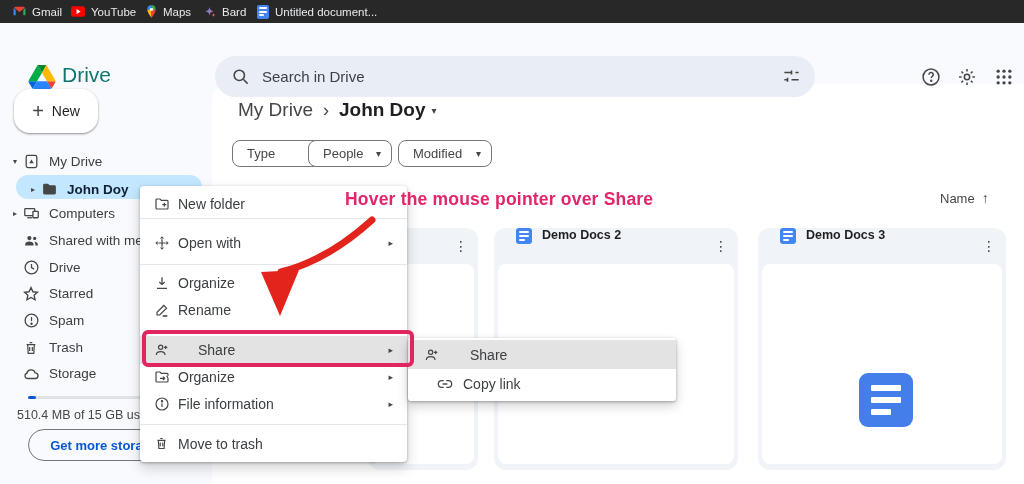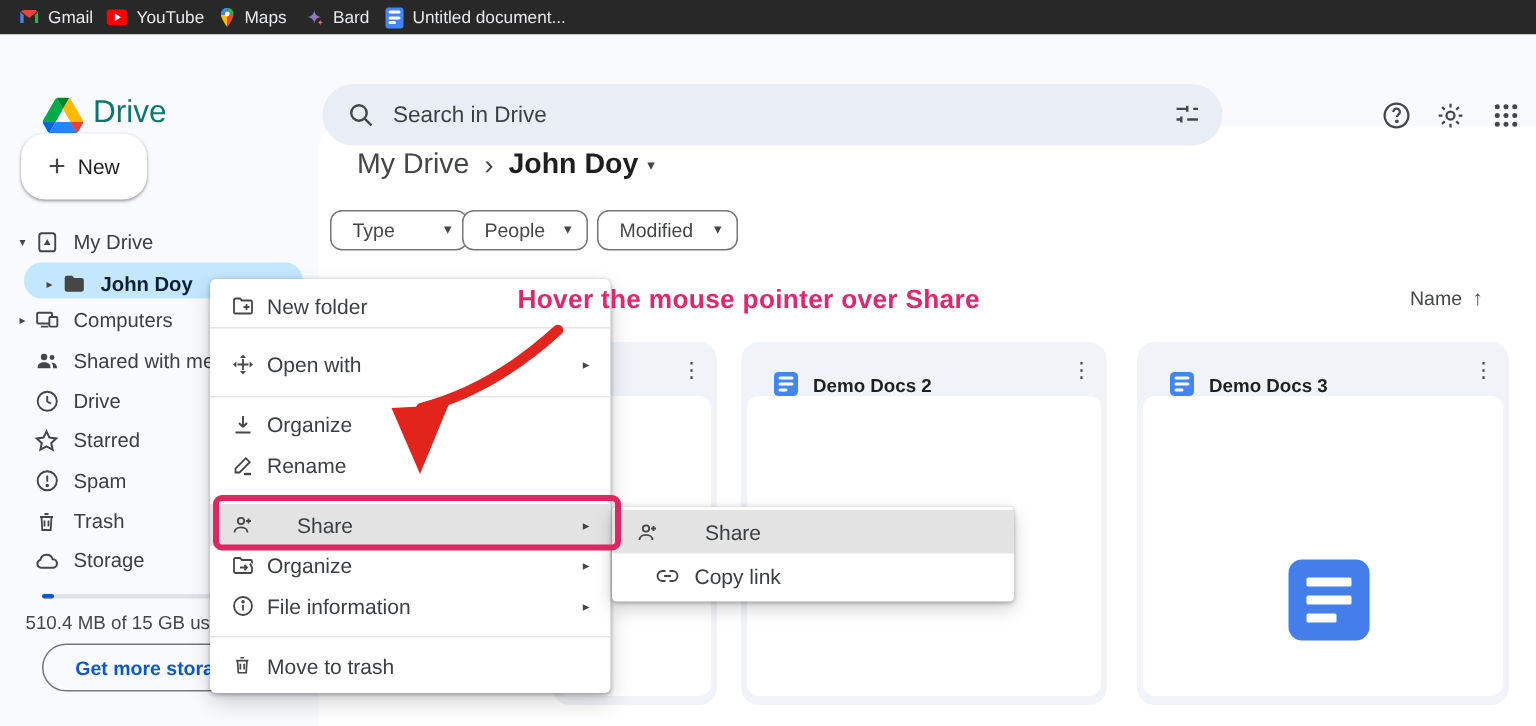--- a/index.html
+++ b/index.html
@@ -51,21 +51,21 @@
   .crumb-current { font-size:19px; color:#1f1f1f; font-weight:bold; cursor:pointer; }
   .crumb-sep { font-size:18px; color:#444746; }
   .caret { font-size:10px; color:#444746; margin-left:6px; }
   .chip { position:absolute; top:140px; height:27px; border:1px solid #747775; border-radius:8px; background:#fff;
           display:flex; align-items:center; justify-content:space-between; padding:0 10px 0 14px; z-index:2;
           font-size:13px; color:#444746; cursor:pointer; }
   #sort-name { left:940px; top:190px; display:flex; align-items:center; gap:7px; font-size:13px; color:#444746; z-index:2; cursor:pointer; }
 
   
   .card { position:absolute; top:228px; height:242px; background:#f0f4f9; border-radius:12px; z-index:5; cursor:pointer; }
-  .card-head { position:absolute; left:0; top:0; right:0; height:36px; display:flex; align-items:flex-end; }
+  .card-head { position:absolute; left:0; top:0; right:0; height:36px; display:flex; align-items:flex-start; }
   .card-title { font-size:12.5px; font-weight:bold; color:#1f1f1f; margin-left:10px; }
   .dots { position:absolute; right:8px; top:8px; width:18px; height:20px; text-align:center;
           font-size:14px; color:#444746; cursor:pointer; line-height:20px; }
   .card-preview { position:absolute; left:4px; right:4px; top:36px; bottom:6px; background:#fff; border-radius:8px; }
   .docsicon { width:16px; height:16px; margin-left:22px; background:#4285f4; border-radius:3px;
               display:flex; flex-direction:column; justify-content:center; gap:2px; padding:0 3px; }
   .docsicon i { display:block; height:2px; background:#fff; border-radius:1px; }
   .docsicon i.short { width:60%; }
   #big-doc { position:absolute; left:97px; top:109px; width:54px; height:54px; background:#447eea; border-radius:9px;
              display:flex; flex-direction:column; justify-content:center; gap:6px; padding:0 12px; }
@@ -320,21 +320,21 @@
   <svg class="abs" style="left:937px;top:102px;" width="17" height="16" viewBox="0 0 24 24" fill="none" stroke="#444746" stroke-width="2.4">
       <rect x="3" y="4" width="18" height="16" rx="1.5"></rect>
       <path d="M3 9.3h18M3 14.6h18"></path>
     </svg>
   <svg class="abs" style="left:977px;top:102px;" width="17" height="17" viewBox="0 0 24 24" fill="none" stroke="#444746" stroke-width="1.8">
       <circle cx="12" cy="12" r="9.3"></circle>
       <path d="M12 11v6"></path>
       <circle cx="12" cy="7.8" r="0.9" fill="#444746"></circle>
     </svg>
 
-  <div class="chip" style="left:220px;width:92px;">
+  <div class="chip" style="left:232px;width:92px;">
     <span>Type</span>
     <span class="caret">▾</span>
   </div>
   <div class="chip" style="left:308px;width:84px;">
     <span>People</span>
     <span class="caret">▾</span>
   </div>
   <div class="chip" style="left:398px;width:94px;">
     <span>Modified</span>
     <span class="caret">▾</span>

